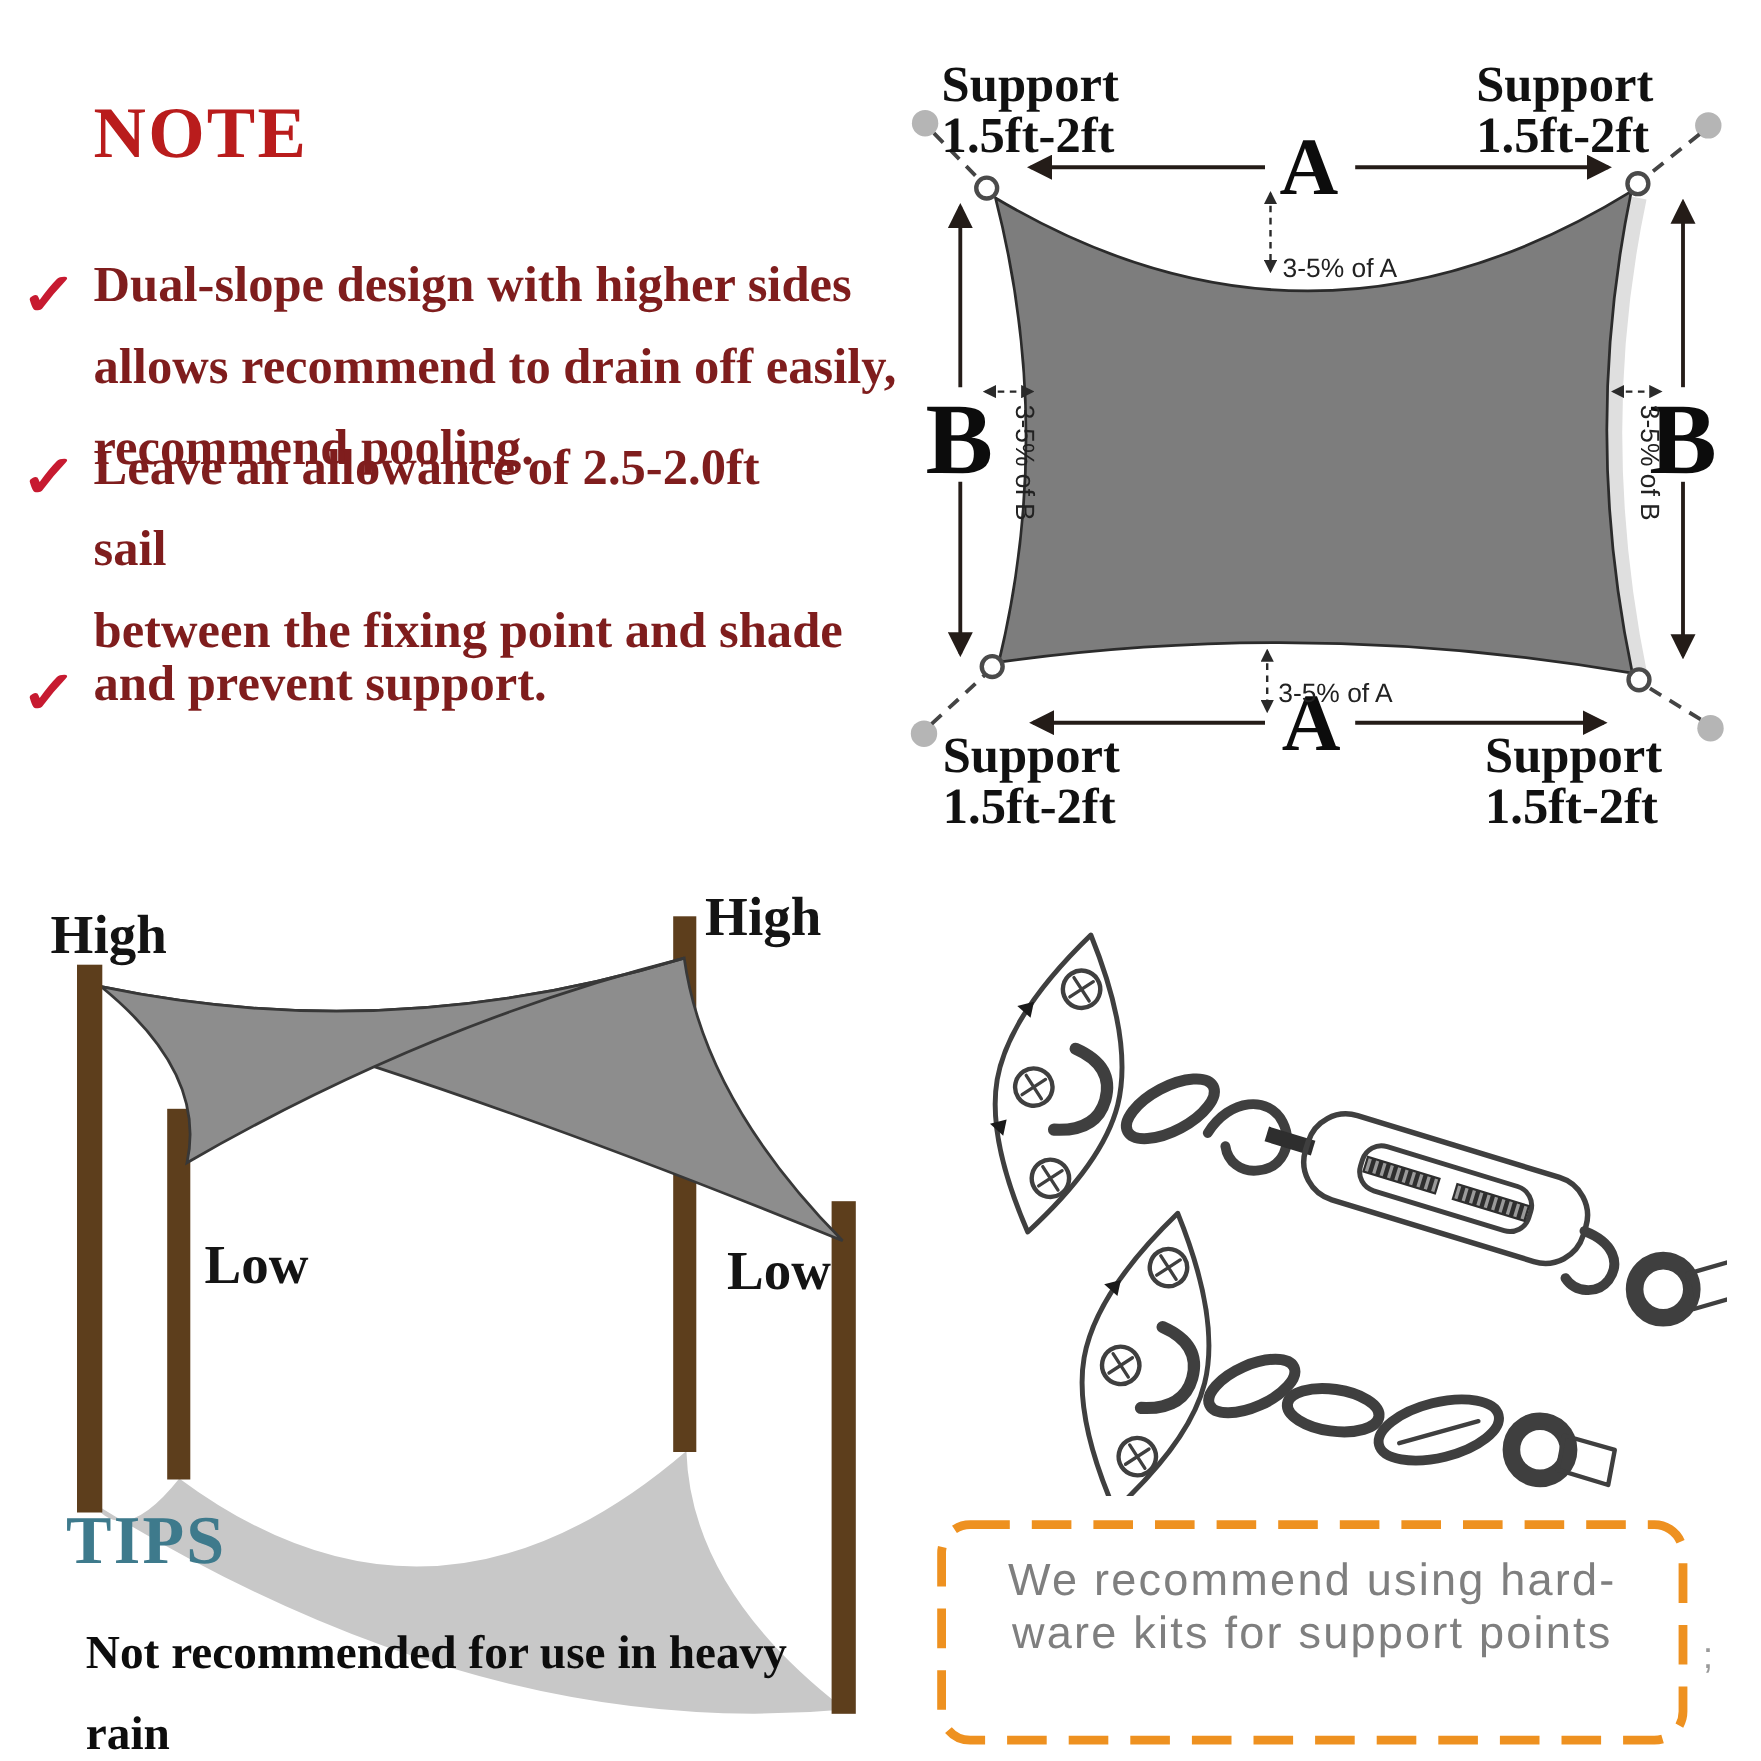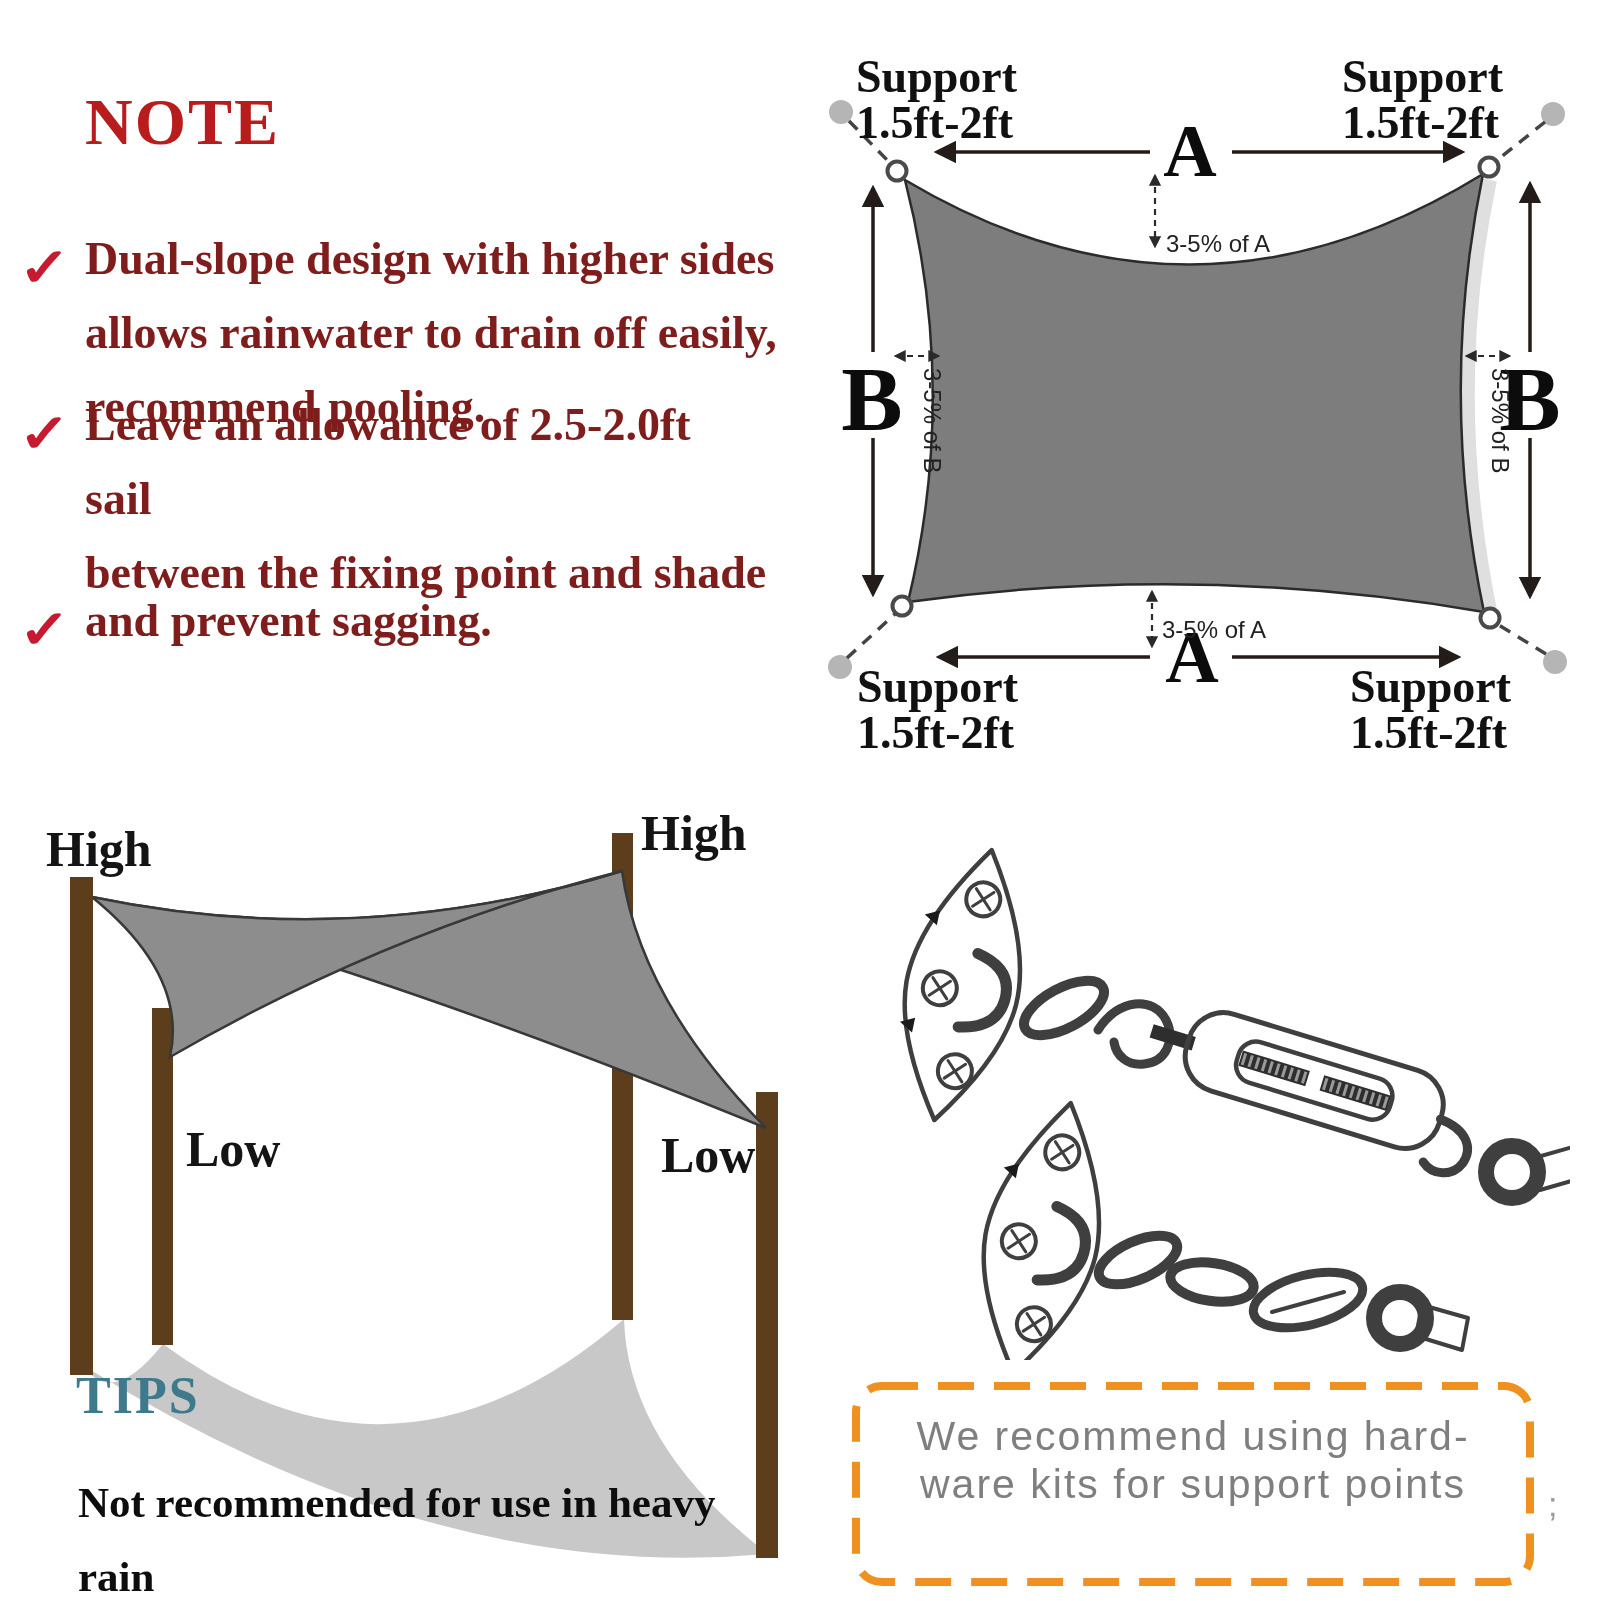--- a/index.html
+++ b/index.html
@@ -1,20 +1,20 @@
 <!DOCTYPE html>
 <html><head>
 <meta charset="utf-8">
 <style>
   html,body{margin:0;padding:0;background:#ffffff;}
   body{width:1601px;height:1601px;position:relative;overflow:hidden;
        font-family:"Liberation Serif","DejaVu Serif",serif;color:#111;}
   .abs{position:absolute;}
   .note-title{left:85px;top:84px;font-size:66px;font-weight:bold;color:#b91c1c;letter-spacing:2px;}
-  .tips-title{left:76px;top:1366px;font-size:52px;font-weight:bold;color:#3e7a8c;letter-spacing:2px;}
+  .tips-title{left:60px;top:1366px;font-size:62px;font-weight:bold;color:#3e7a8c;letter-spacing:2px;}
   .bullet{left:85px;font-size:46px;font-weight:bold;line-height:74px;white-space:nowrap;color:#7f1d1d;}
   .b1{top:222px;} .b2{top:388px;} .b3{top:584px;}
   .check{left:22px;font-size:54px;font-weight:bold;color:#c71a30;transform:scaleX(1.15);}
   .c1{top:236px;} .c2{top:402px;} .c3{top:598px;}
   .tips-text{left:78px;top:1466px;font-size:43px;font-weight:bold;line-height:74px;white-space:nowrap;color:#0d0d0d;}
   svg{position:absolute;display:block;}
   svg text{font-family:"Liberation Serif","DejaVu Serif",serif;}
   .lbl{font-size:46px;font-weight:bold;fill:#111;}
   .dimletter{font-weight:bold;fill:#0c0c0c;}
   .pct{font-family:"Liberation Sans","DejaVu Sans",sans-serif;font-size:24px;fill:#222;}
@@ -24,34 +24,34 @@
   .hw{stroke:#3f3f3f;fill:none;stroke-linecap:round;stroke-linejoin:round;}
 </style>
 </head>
 <body>
 
 <div class="abs note-title">NOTE</div>
 
 <div class="abs check c1">✓</div>
 <div class="abs bullet b1">
   <div>Dual-slope design with higher sides</div>
-  <div>allows rainwater to drain off easily,</div>
+  <div>allows recommend to drain off easily,</div>
   <div>recommend pooling.</div>
 </div>
 
 <div class="abs check c2">✓</div>
 <div class="abs bullet b2">
   <div>Leave an allowance of 2.5-2.0ft</div>
   <div>sail</div>
   <div>between the fixing point and shade</div>
 </div>
 
 <div class="abs check c3">✓</div>
 <div class="abs bullet b3">
-  <div>and prevent sagging.</div>
+  <div>and prevent support.</div>
 </div>
 
 <svg style="left:815px;top:20px;" width="786" height="745" viewBox="815 20 786 745">
   <defs>
     <marker id="mA" viewBox="0 0 10 10" refX="8.5" refY="5" markerWidth="6.5" markerHeight="6.5" orient="auto-start-reverse">
       <path d="M0 0 L10 5 L0 10 z" fill="#241c18"></path>
     </marker>
     <marker id="mS" viewBox="0 0 10 10" refX="8" refY="5" markerWidth="5.5" markerHeight="5.5" orient="auto-start-reverse">
       <path d="M0 0 L10 5 L0 10 z" fill="#2a2a2a"></path>
     </marker>

